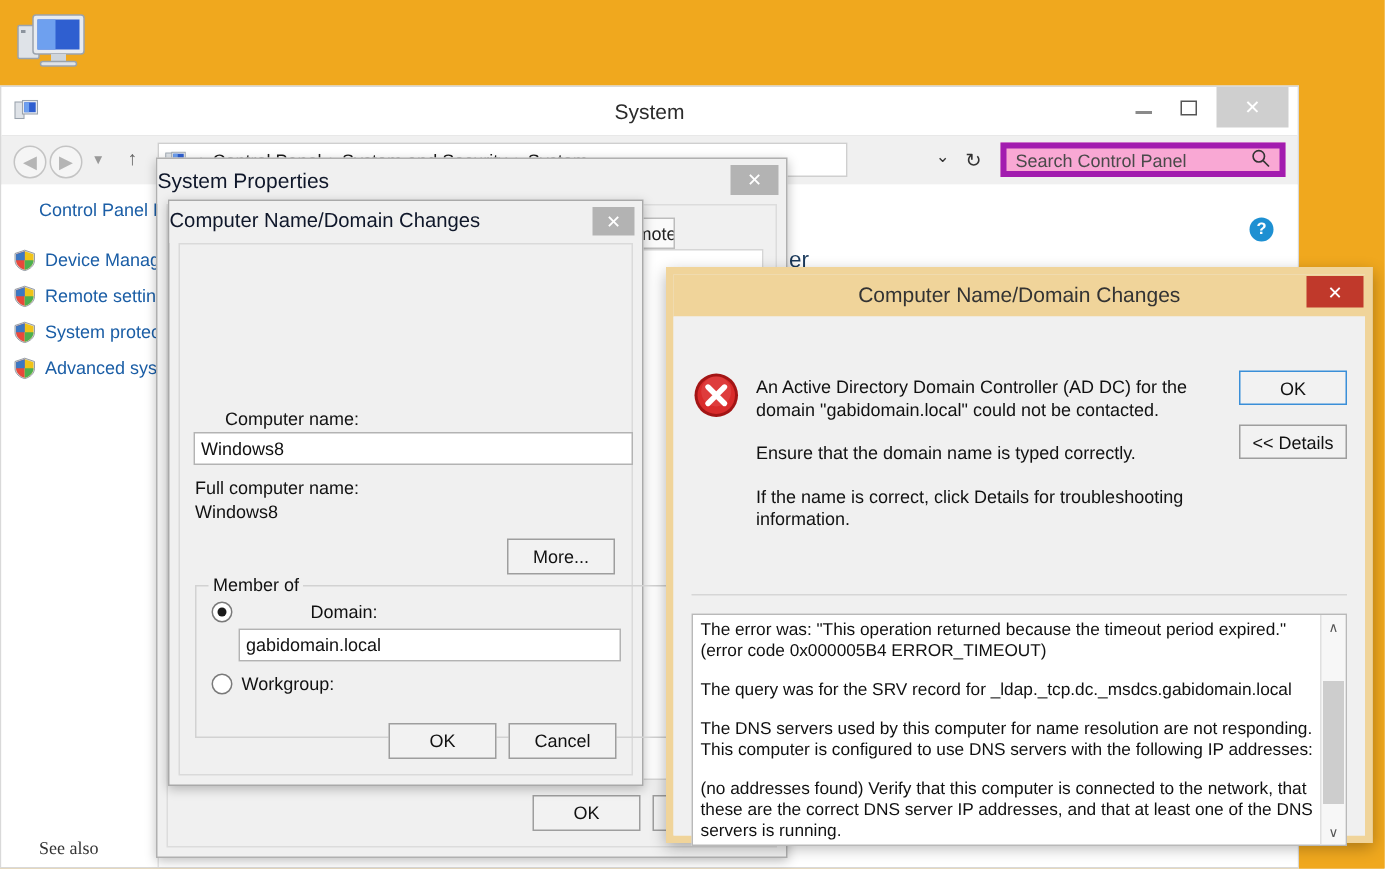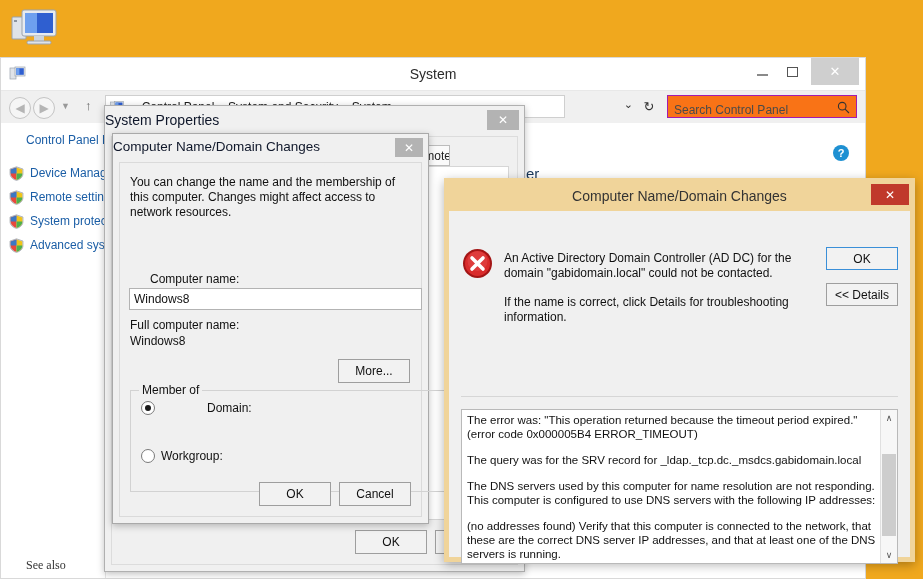--- a/index.html
+++ b/index.html
@@ -130,24 +130,24 @@
   #refresh-btn {
     position: absolute; right: 205px; top: 5px;
     width: 22px; height: 21px;
     display: flex; align-items: center; justify-content: center;
     font-size: 13px; color: #333;
   }
   #search-box {
     position: absolute;
     right: 8px; top: 4px;
     width: 190px; height: 23px;
-    background: #f97316;
-    border: 1px solid #a21caf;
-    box-sizing: border-box;
-    display: flex; align-items: flex-end;
+    background: #f9a8d4;
+    border: 4px solid #a21caf;
+    box-sizing: border-box;
+    display: flex; align-items: center;
     padding: 0 6px;
   }
   #search-placeholder { flex: 1; font-size: 12px; color: #4a4a4a; }
   #search-icon { font-size: 12px; color: #444; }
 
   
   #system-body {
     position: absolute;
     left: 0; right: 0; top: 65px; bottom: 0;
     background: #ffffff;
@@ -628,37 +628,37 @@
   </div>
 </div>
 
 <div class="dialog" id="cndc">
   <div class="dlg-title">
     <div class="dlg-title-text">Computer Name/Domain Changes</div>
     <div class="dlg-close">✕</div>
   </div>
   <div class="dlg-body">
 
-    <div id="cndc-desc">You can change the name and the membership of this computer. Changes might affect access to network resources.</div>
 
     <div class="field-label" id="cndc-name-label">Computer name:</div>
     <div class="textfield" id="cndc-name-field">Windows8</div>
 
     <div class="field-label" id="cndc-fullname-label">Full computer name:</div>
     <div class="field-label" id="cndc-fullname-value">Windows8</div>
 
     <div class="btn" id="cndc-more">More...</div>
 
     <div class="groupbox" id="cndc-memberof">
       <div class="groupbox-title">Member of</div>
 
       <div class="radio-row" id="cndc-radio-domain">
         <span class="radio checked"></span>
         <span>Domain:</span>
       </div>
+      <div class="textfield" id="cndc-domain-field">gabidomain.local</div>
 
       <div class="radio-row" id="cndc-radio-workgroup">
         <span class="radio"></span>
         <span>Workgroup:</span>
       </div>
     </div>
 
     <div id="cndc-buttons">
       <div class="btn">OK</div>
       <div class="btn">Cancel</div>
@@ -677,20 +677,21 @@
       <svg viewBox="0 0 31 31" width="31" height="31">
         <circle cx="15.5" cy="15.5" r="14.5" fill="#a31515"></circle>
         <circle cx="15.5" cy="15.5" r="12.5" fill="#d92b2b"></circle>
         <circle cx="15.5" cy="13" r="10" fill="#e24a4a" opacity="0.55"></circle>
         <path d="M10 10 L21 21 M21 10 L10 21" stroke="#ffffff" stroke-width="3.6" stroke-linecap="round"></path>
       </svg>
     </div>
 
     <div id="err-messages">
       <p>An Active Directory Domain Controller (AD DC) for the domain "gabidomain.local" could not be contacted.</p>
+      <p>Ensure that the domain name is typed correctly.</p>
       <p>If the name is correct, click Details for troubleshooting information.</p>
     </div>
 
     <div class="btn focus" id="err-ok">OK</div>
     <div class="btn" id="err-details">&lt;&lt; Details</div>
 
     <div id="err-divider"></div>
 
     <div id="err-detailbox">
       <div id="err-detailtext">

